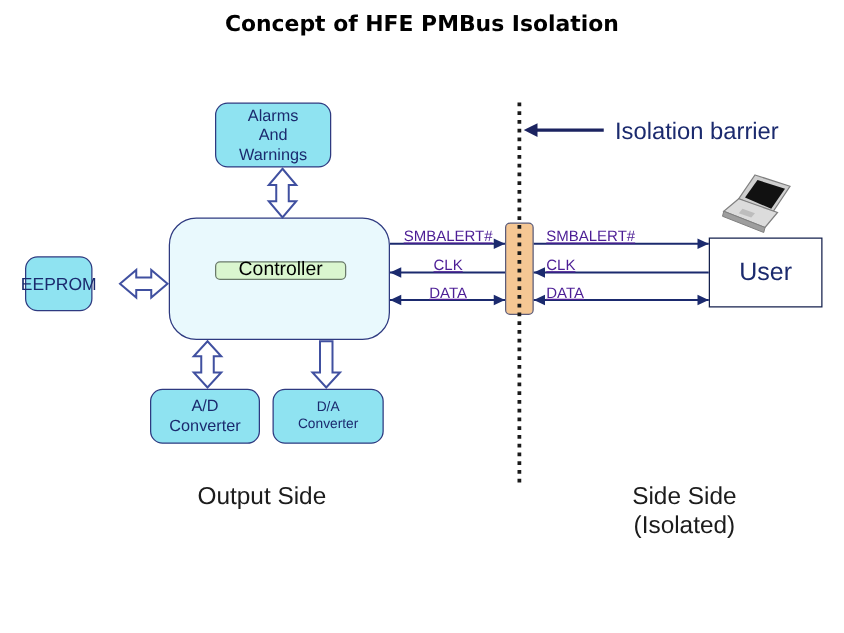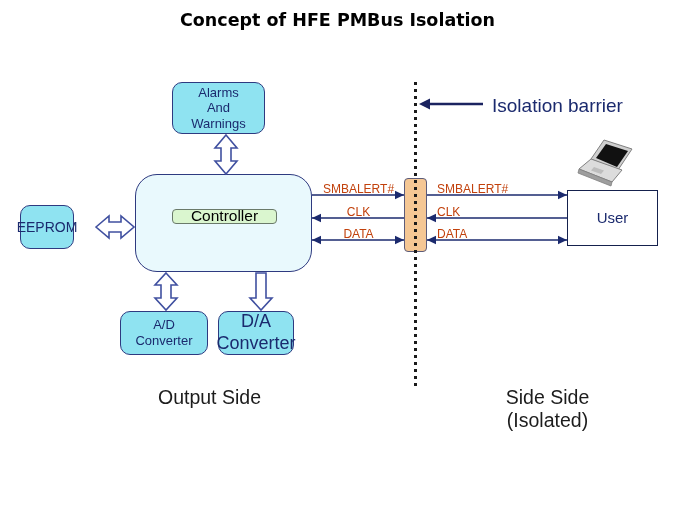--- a/index.html
+++ b/index.html
@@ -16,27 +16,27 @@
     text-align:center;color:#1b2a6e;background:#8fe3f1;
     border:1.6px solid #2e3a80;border-radius:10px;box-sizing:border-box;
     white-space:pre-line;line-height:1.2;
   }
   .alarms{left:172px;top:82px;width:93px;height:52px;font-size:13px;}
   .eeprom{left:20px;top:205px;width:54px;height:44px;font-size:14px;}
   .ctrl-outer{left:135px;top:174px;width:177px;height:98px;border-radius:22px;background:#e9f9fd;}
   .ctrl-inner{left:172px;top:209px;width:105px;height:15px;background:#daf6cf;
     border:1px solid #6a7a6a;border-radius:4px;font-size:15.5px;color:#000;}
   .adbox{left:120px;top:311px;width:88px;height:44px;font-size:13px;}
-  .dabox{left:218px;top:311px;width:76px;height:44px;font-size:18px;}
+  .dabox{left:218px;top:311px;width:89px;height:44px;font-size:11px;}
   .barrier-box{left:404px;top:178px;width:23px;height:74px;background:#f5c794;
     border:1px solid #5c5c7a;border-radius:4px;}
   .userbox{left:567px;top:190px;width:91px;height:56px;background:#fff;
-    border:1.5px solid #15214d;border-radius:0;font-size:15px;}
+    border:1.5px solid #15214d;border-radius:0;font-size:20px;}
   .sig{
-    position:absolute;font-size:12px;color:#c2410c;z-index:3;
+    position:absolute;font-size:12px;color:#4c1d95;z-index:3;text-decoration:underline;
   }
   .sigL{left:313px;width:91px;text-align:center;}
   .sigR{left:437px;text-align:left;}
   .iso-label{position:absolute;left:492px;top:95px;font-size:19px;color:#1b2a6e;z-index:3;}
   .side-label{
     position:absolute;font-size:19.5px;color:#1c1c1c;z-index:3;white-space:pre-line;line-height:1.2;
   }
   .output-side{left:158px;top:386px;}
   .user-side{left:490px;top:386px;width:115px;text-align:center;}
   svg.wires{position:absolute;left:0;top:0;z-index:2;pointer-events:none;}

